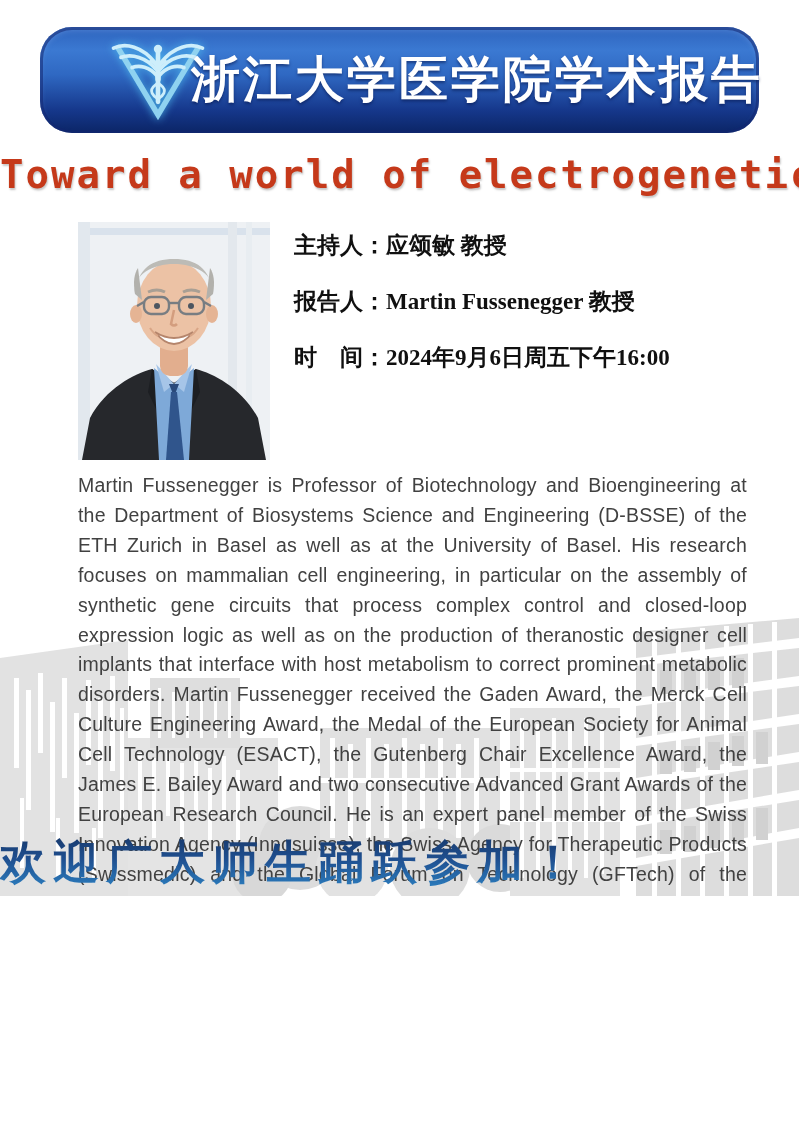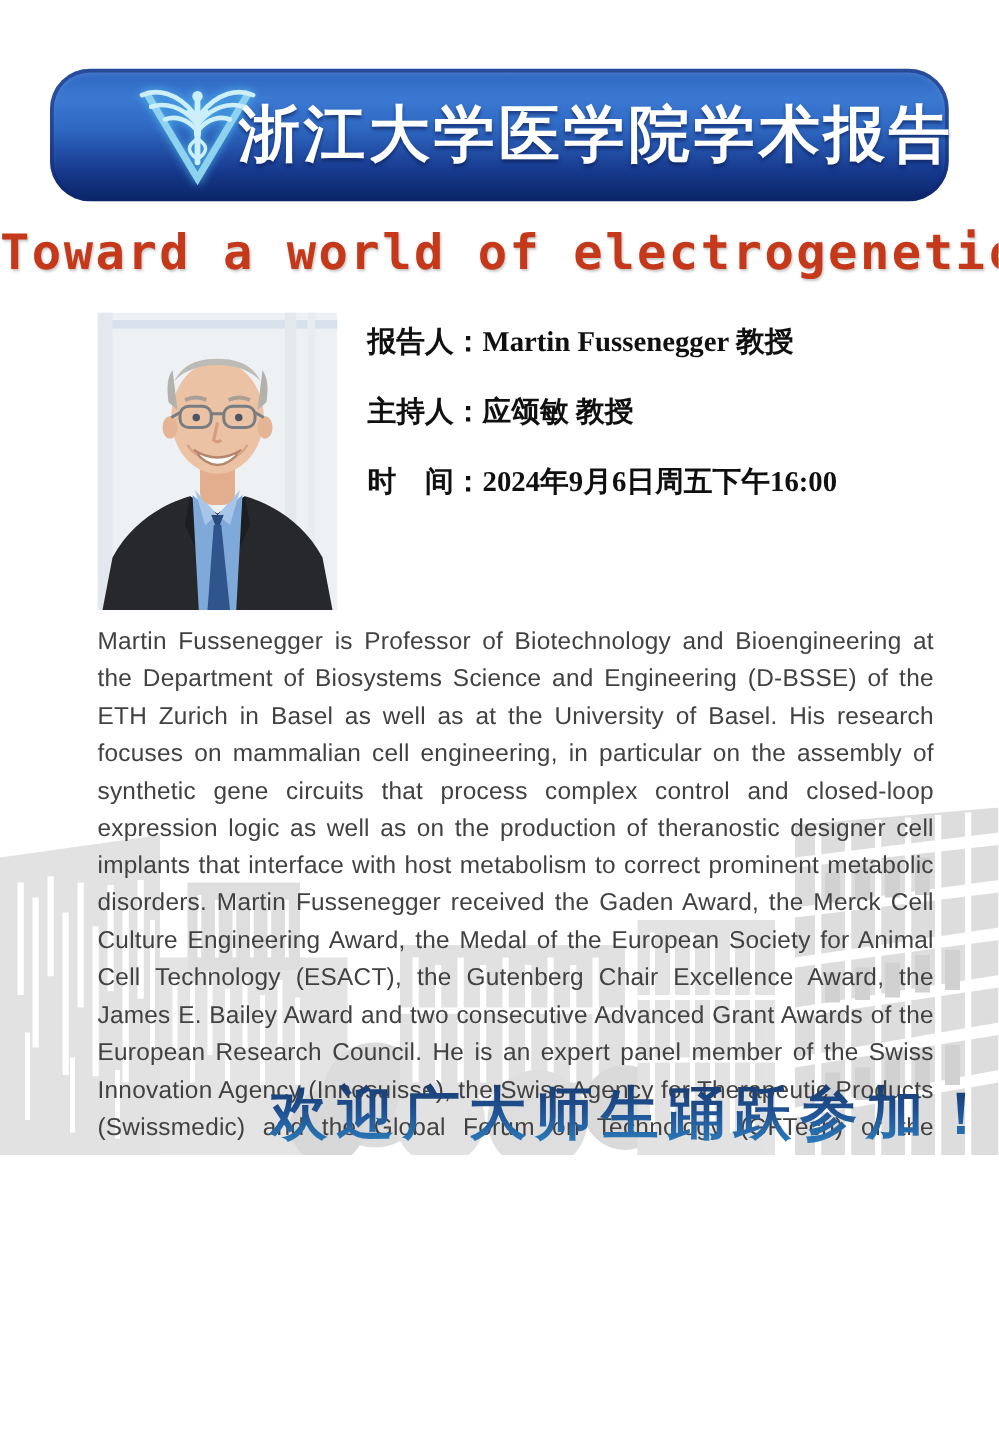--- a/index.html
+++ b/index.html
@@ -1,18 +1,18 @@
 <!DOCTYPE html>
 <html><head>
 <meta charset="utf-8">
 <style>
   html,body{margin:0;padding:0;background:#ffffff;}
   #poster{
     position:relative;width:799px;height:896px;background:#ffffff;
-    overflow:hidden;font-family:"Liberation Sans",sans-serif;margin-top:28px;
+    overflow:hidden;font-family:"Liberation Sans",sans-serif;
   }
 
   
   .watermark{position:absolute;left:0;bottom:0;width:799px;height:278px;pointer-events:none;}
 
   
   .banner{
     position:absolute;left:40px;top:27px;width:719px;height:106px;
     border-radius:32px;
     background:linear-gradient(180deg,#2d63bd 0%,#3b79d2 22%,#2f68c2 45%,#16388c 78%,#0b2566 100%);
@@ -47,21 +47,21 @@
 
   
   .bio{
     position:absolute;left:78px;top:471px;width:669px;
     font-size:19.5px;line-height:29.9px;color:#414141;
     text-align:justify;letter-spacing:.2px;
   }
 
   
   .welcome{
-    position:absolute;left:0;bottom:2px;width:100%;text-align:right;
+    position:absolute;left:0;bottom:2px;width:100%;text-align:left;
     font-size:46px;font-weight:800;letter-spacing:7px;white-space:nowrap;
     background:linear-gradient(180deg,#173667 0%,#1f5091 45%,#2e86c6 100%);
     -webkit-background-clip:text;background-clip:text;
     color:#1d4d8c;-webkit-text-fill-color:transparent;
   }
 </style>
 </head>
 <body>
 
 <div id="poster">
@@ -232,24 +232,24 @@
 
     <path d="M96,88 L93,102 Q96,105 99,102" stroke="#d39d7e" stroke-width="2.5" fill="none"></path>
 
     <path d="M77,110 Q96,122 115,110 Q96,134 77,110 Z" fill="#ffffff" stroke="#b5856c" stroke-width="2"></path>
     <path d="M72,106 Q76,112 80,114" stroke="#d8a586" stroke-width="2" fill="none"></path>
     <path d="M120,106 Q116,112 112,114" stroke="#d8a586" stroke-width="2" fill="none"></path>
   </svg>
 
   <div class="info">
     <div class="info-row">
-      <span class="info-label">报告人：</span><span class="info-value">Martin Fussenegger  教授</span>
+      <span class="info-label">主持人：</span><span class="info-value">应颂敏  教授</span>
     </div>
     <div class="info-row">
-      <span class="info-label">主持人：</span><span class="info-value">应颂敏  教授</span>
+      <span class="info-label">报告人：</span><span class="info-value">Martin Fussenegger  教授</span>
     </div>
     <div class="info-row">
       <span class="info-label">时　间：</span><span class="info-value">2024年9月6日周五下午16:00</span>
     </div>
   </div>
 
   <div class="bio">Martin Fussenegger is Professor of Biotechnology and Bioengineering at the Department of Biosystems Science and Engineering (D-BSSE) of the ETH Zurich in Basel as well as at the University of Basel. His research focuses on mammalian cell engineering, in particular on the assembly of synthetic gene circuits that process complex control and closed-loop expression logic as well as on the production of theranostic designer cell implants that interface with host metabolism to correct prominent metabolic disorders. Martin Fussenegger received the Gaden Award, the Merck Cell Culture Engineering Award, the Medal of the European Society for Animal Cell Technology (ESACT), the Gutenberg Chair Excellence Award, the James E. Bailey Award and two consecutive Advanced Grant Awards of the European Research Council. He is an expert panel member of the Swiss Innovation Agency (Innosuisse), the Swiss Agency for Therapeutic Products (Swissmedic) and the Global Forum on Technology (GFTech) of the Organisation for Economic Cooperation and Development (OECD). Martin Fussenegger is a member of the American Institute for Medical and Biological Engineering (AIMBE), the Swiss Academy of Engineering Sciences (SATW), the German National Academy of Science and Engineering (ACATECH), the European Molecular Biology Organization (EMBO),  the  Academia Europaea (AE), and an international member of the National Academy of Engineering (NAE) of the United States of America.</div>
 
   <div class="welcome">欢迎广大师生踊跃参加！</div>
 

